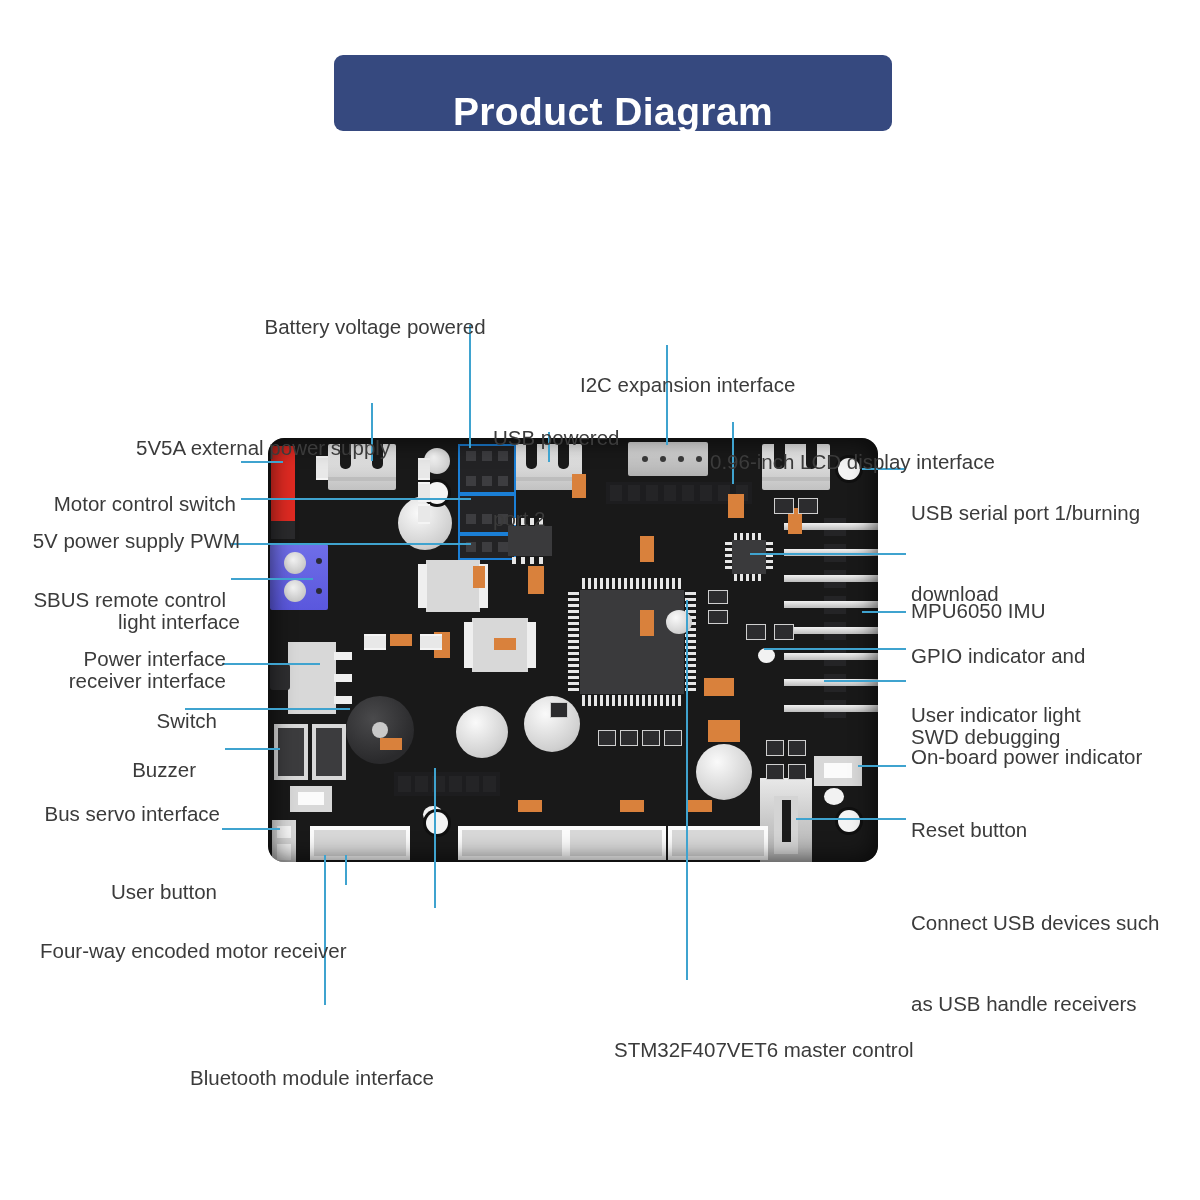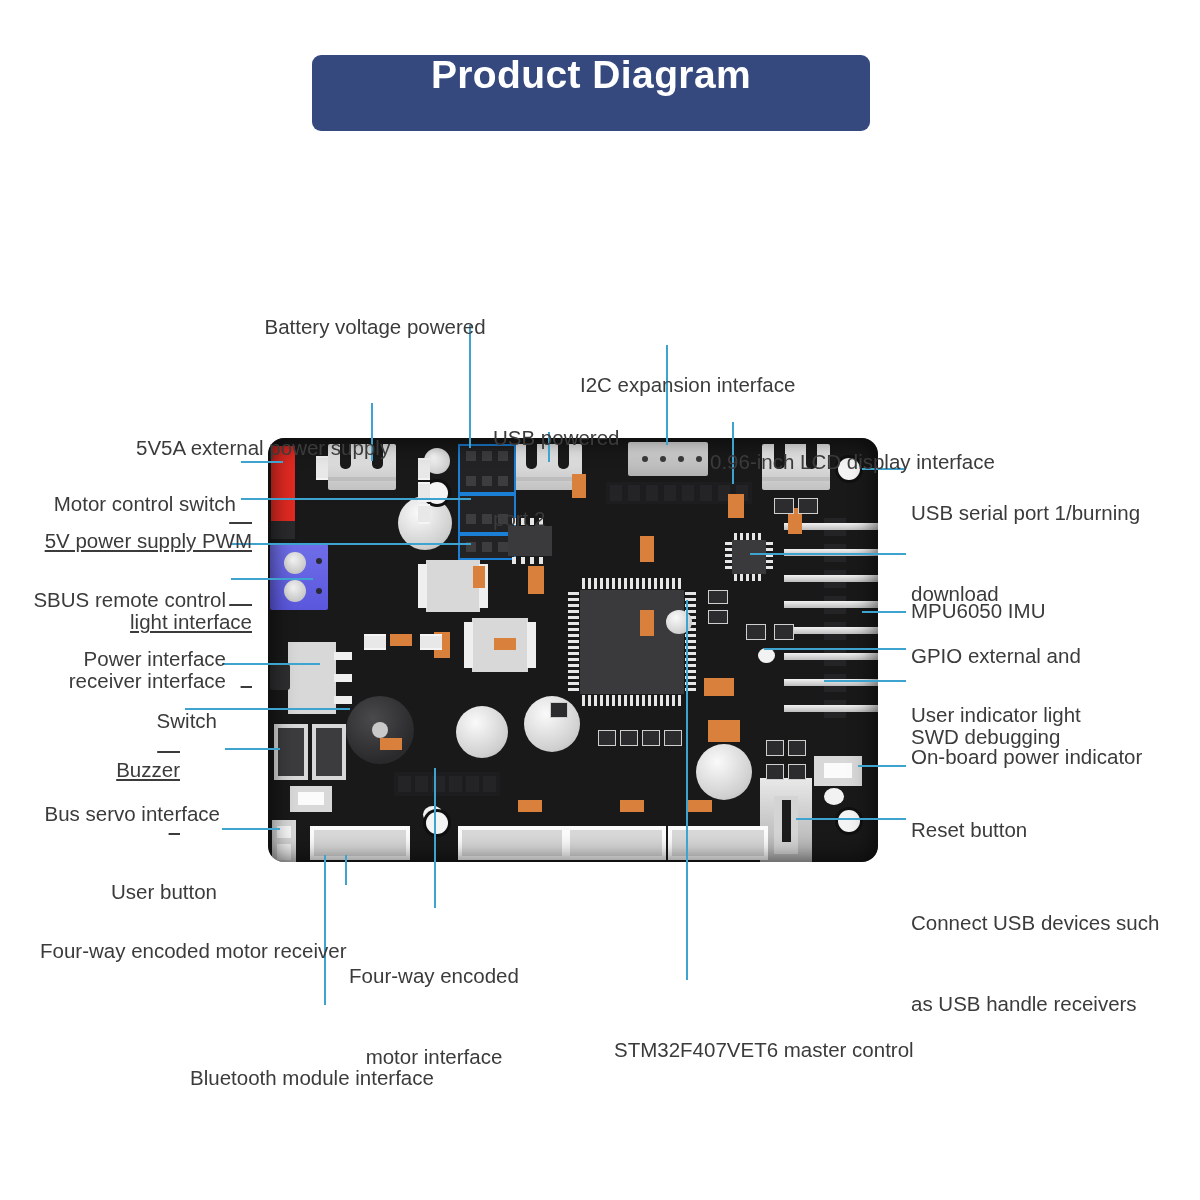--- a/index.html
+++ b/index.html
@@ -12,28 +12,28 @@
     width: 1200px;
     height: 1200px;
     background: #ffffff;
     font-family: "Liberation Sans", sans-serif;
     overflow: hidden;
   }
 
   
   #header-banner {
     position: absolute;
-    left: 312px;
+    left: 334px;
     top: 55px;
     width: 558px;
     height: 76px;
     background: #36497f;
     border-radius: 9px;
     display: flex;
-    align-items: flex-start;
+    align-items: flex-end;
     justify-content: center;
   }
   #header-title {
     color: #ffffff;
     font-size: 39px;
     font-weight: 600;
     letter-spacing: 0.4px;
     line-height: 1;
   }
 
@@ -405,78 +405,74 @@
   </div>
 
   <div class="label left-al" style="left:136px;top:379px;">
     <div>5V5A external power supply</div>
   </div>
 
   <div class="label right-al" style="left:0px;top:435px;width:236px;">
     <div>Motor control switch</div>
   </div>
 
-  <div class="label right-al" style="left:16px;top:472px;width:236px;text-decoration:underline;">
+  <div class="label right-al" style="left:4px;top:472px;width:236px;">
     <div>5V power supply PWM</div>
     <div>light interface</div>
   </div>
 
   <div class="label right-al" style="left:0px;top:531px;width:226px;">
     <div>SBUS remote control</div>
     <div>receiver interface</div>
   </div>
 
   <div class="label right-al" style="left:0px;top:590px;width:226px;">
     <div>Power interface</div>
   </div>
 
   <div class="label right-al" style="left:0px;top:652px;width:217px;">
     <div>Switch</div>
   </div>
 
-  <div class="label right-al" style="left:0px;top:701px;width:180px;text-decoration:underline;">
+  <div class="label right-al" style="left:16px;top:701px;width:180px;">
     <div>Buzzer</div>
   </div>
 
   <div class="label right-al" style="left:0px;top:745px;width:220px;">
     <div>Bus servo interface</div>
   </div>
 
   <div class="label right-al" style="left:0px;top:823px;width:217px;">
     <div>User button</div>
   </div>
 
   <div class="label left-al" style="left:40px;top:882px;">
     <div>Four-way encoded motor receiver</div>
   </div>
 
-  <div class="label center-al" style="left:434px;top:907px;width:240px;transform:translateX(-120px);">
-    <div>Four-way encoded</div>
-    <div>motor interface</div>
-  </div>
 
   <div class="label left-al" style="left:190px;top:1009px;">
     <div>Bluetooth module interface</div>
   </div>
 
   <div class="label left-al" style="left:614px;top:981px;">
     <div>STM32F407VET6 master control</div>
   </div>
 
   <div class="label left-al" style="left:911px;top:444px;">
     <div>USB serial port 1/burning</div>
     <div>download</div>
   </div>
 
   <div class="label left-al" style="left:911px;top:542px;">
     <div>MPU6050 IMU</div>
   </div>
 
   <div class="label left-al" style="left:911px;top:587px;">
-    <div>GPIO external and</div>
+    <div>GPIO indicator and</div>
     <div>SWD debugging</div>
   </div>
 
   <div class="label left-al" style="left:911px;top:646px;">
     <div>User indicator light</div>
   </div>
 
   <div class="label left-al" style="left:911px;top:688px;">
     <div>On-board power indicator</div>
   </div>

